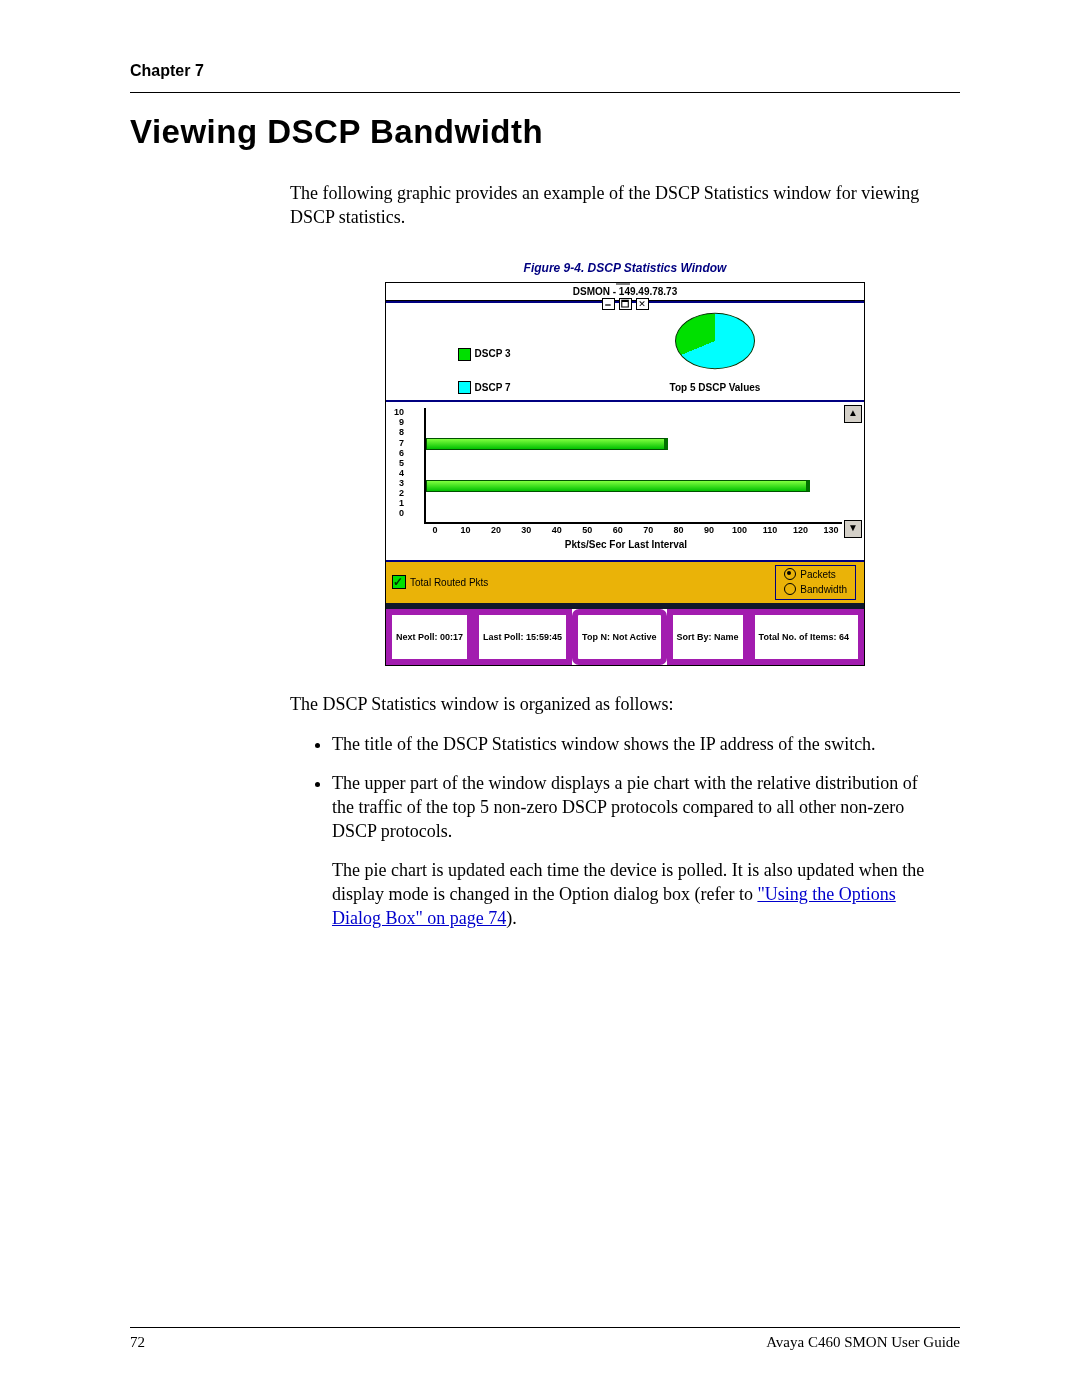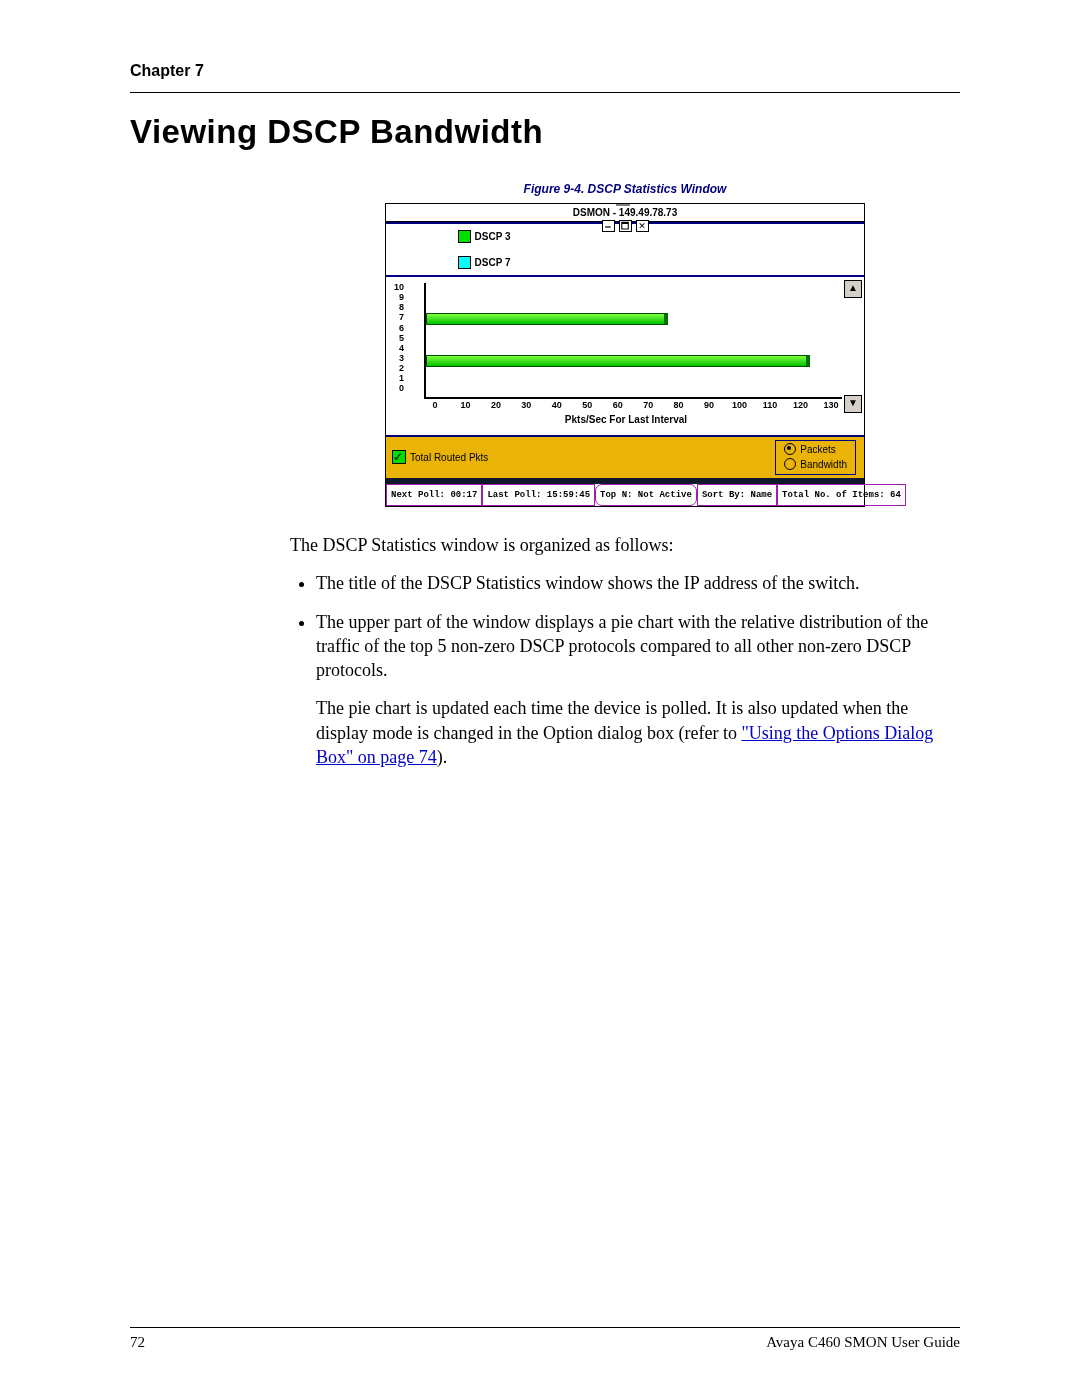--- a/index.html
+++ b/index.html
@@ -87,21 +87,21 @@
     text-align: center;
     box-sizing: border-box;
   }
   .panel-top {
     display: flex;
     background: #fff;
     border-top: 2px solid #000080;
     border-bottom: 2px solid #000080;
     padding: 6px 8px 6px 8px;
   }
-  .legend-col { flex: 0 0 180px; display:flex; flex-direction:column; justify-content:flex-end; gap:12px; align-items: center;}
+  .legend-col { flex: 0 0 180px; display:flex; flex-direction:column; justify-content:flex-end; gap:20px; align-items: center;}
   .pie-col    { flex: 1; text-align: center; }
   .leg-item   { font-size: 10px; font-weight: bold; display:flex; align-items:center; gap:4px;}
   .leg-sw { width:11px; height:11px; border:1px solid #000; }
   .sw-green { background:#00e000; }
   .sw-cyan  { background:#00ffff; }
   .pie-wrap { position: relative; width: 80px; height: 70px; margin: 0 auto 2px; }
   .pie {
     width: 78px; height: 62px; border-radius: 50%;
     background: conic-gradient(#00ffff 0deg 245deg, #00e000 245deg 360deg);
     border: 1px solid #003000;
@@ -168,31 +168,31 @@
   .opt-right { display:flex; flex-direction:column; gap:2px; border:1px solid #000080; padding:2px 8px;}
   .radio-row { display:flex; align-items:flex-start; gap:4px; }
   .radio { width:10px; height:10px; border:1px solid #000; border-radius:50%; display:inline-block; position:relative;}
   .radio.sel::after{content:""; position:absolute; left:2px; top:2px; width:4px; height:4px; background:#000; border-radius:50%;}
   
   .statusbar {
     display:flex; background:#fff;
     font-size:9px; font-weight:bold;
   }
   .stat-cell {
-    border:1px solid #a21caf; padding:4px 4px; white-space:nowrap;font-family:Liberation Mono, monospace;
+    border:6px solid #a21caf; padding:16px 4px; white-space:nowrap;
   }
   .stat-cell:nth-child(1){flex:0 0 auto;}
   .stat-cell:nth-child(2){flex:0 0 auto;}
   .stat-cell:nth-child(3){flex:0 0 auto;border-radius:7px;}
   .stat-cell:nth-child(4){flex:0 0 auto;}
   .stat-cell:nth-child(5){flex:1;}
   
   p.after-fig { margin: 0 0 14px 0; }
   ul.bullets {
-    margin: 0; padding-left: 26px;
+    margin: 16px; padding-left: 26px;
     font-size: 18px;
   }
   ul.bullets > li { margin-bottom: 14px; line-height:1.35;}
   ul.bullets > li > p { margin: 14px 0 0 0; }
   a.doclink { color:#0000cc; text-decoration: underline; }
   
   .footer {
     position: absolute;
     left: 130px; right: 120px; bottom: 46px;
     border-top:1px solid #000;
@@ -207,20 +207,21 @@
 <div class="page">
 
   <div class="chapter-label">Chapter 7</div>
 
   <hr class="rule">
 
   <h1 class="page-title">Viewing DSCP Bandwidth</h1>
 
   <div class="body-block">
 
+    <p class="intro">The following graphic provides an example of the DSCP Statistics window for viewing DSCP statistics.</p>
 
     <div class="fig-caption">Figure 9-4.  DSCP Statistics Window</div>
 
     <div class="win">
 
       <div class="titlebar">
         <span class="sysicon"></span>
         <span class="titletext">DSMON - 149.49.78.73</span>
         <span class="winbtns">
           <span class="winbtn">🗕</span>
@@ -232,20 +233,27 @@
       <div class="panel-top">
         <div class="legend-col">
           <div class="leg-item">
             <span class="leg-sw sw-green"></span>
             <span>DSCP 3</span>
           </div>
           <div class="leg-item">
             <span class="leg-sw sw-cyan"></span>
             <span>DSCP 7</span>
           </div>
+        </div>
+        <div class="pie-col">
+          <div class="pie-wrap">
+            <div class="pie-shadow"></div>
+            <div class="pie"></div>
+          </div>
+          <div class="pie-cap">Top 5 DSCP Values</div>
         </div>
       </div>
 
       <div class="panel-chart">
         <div class="chart-inner">
           <div class="scroll-up">▲</div>
           <div class="scroll-dn">▼</div>
 
           <div class="axis-y">
             <span class="tick">10</span>

